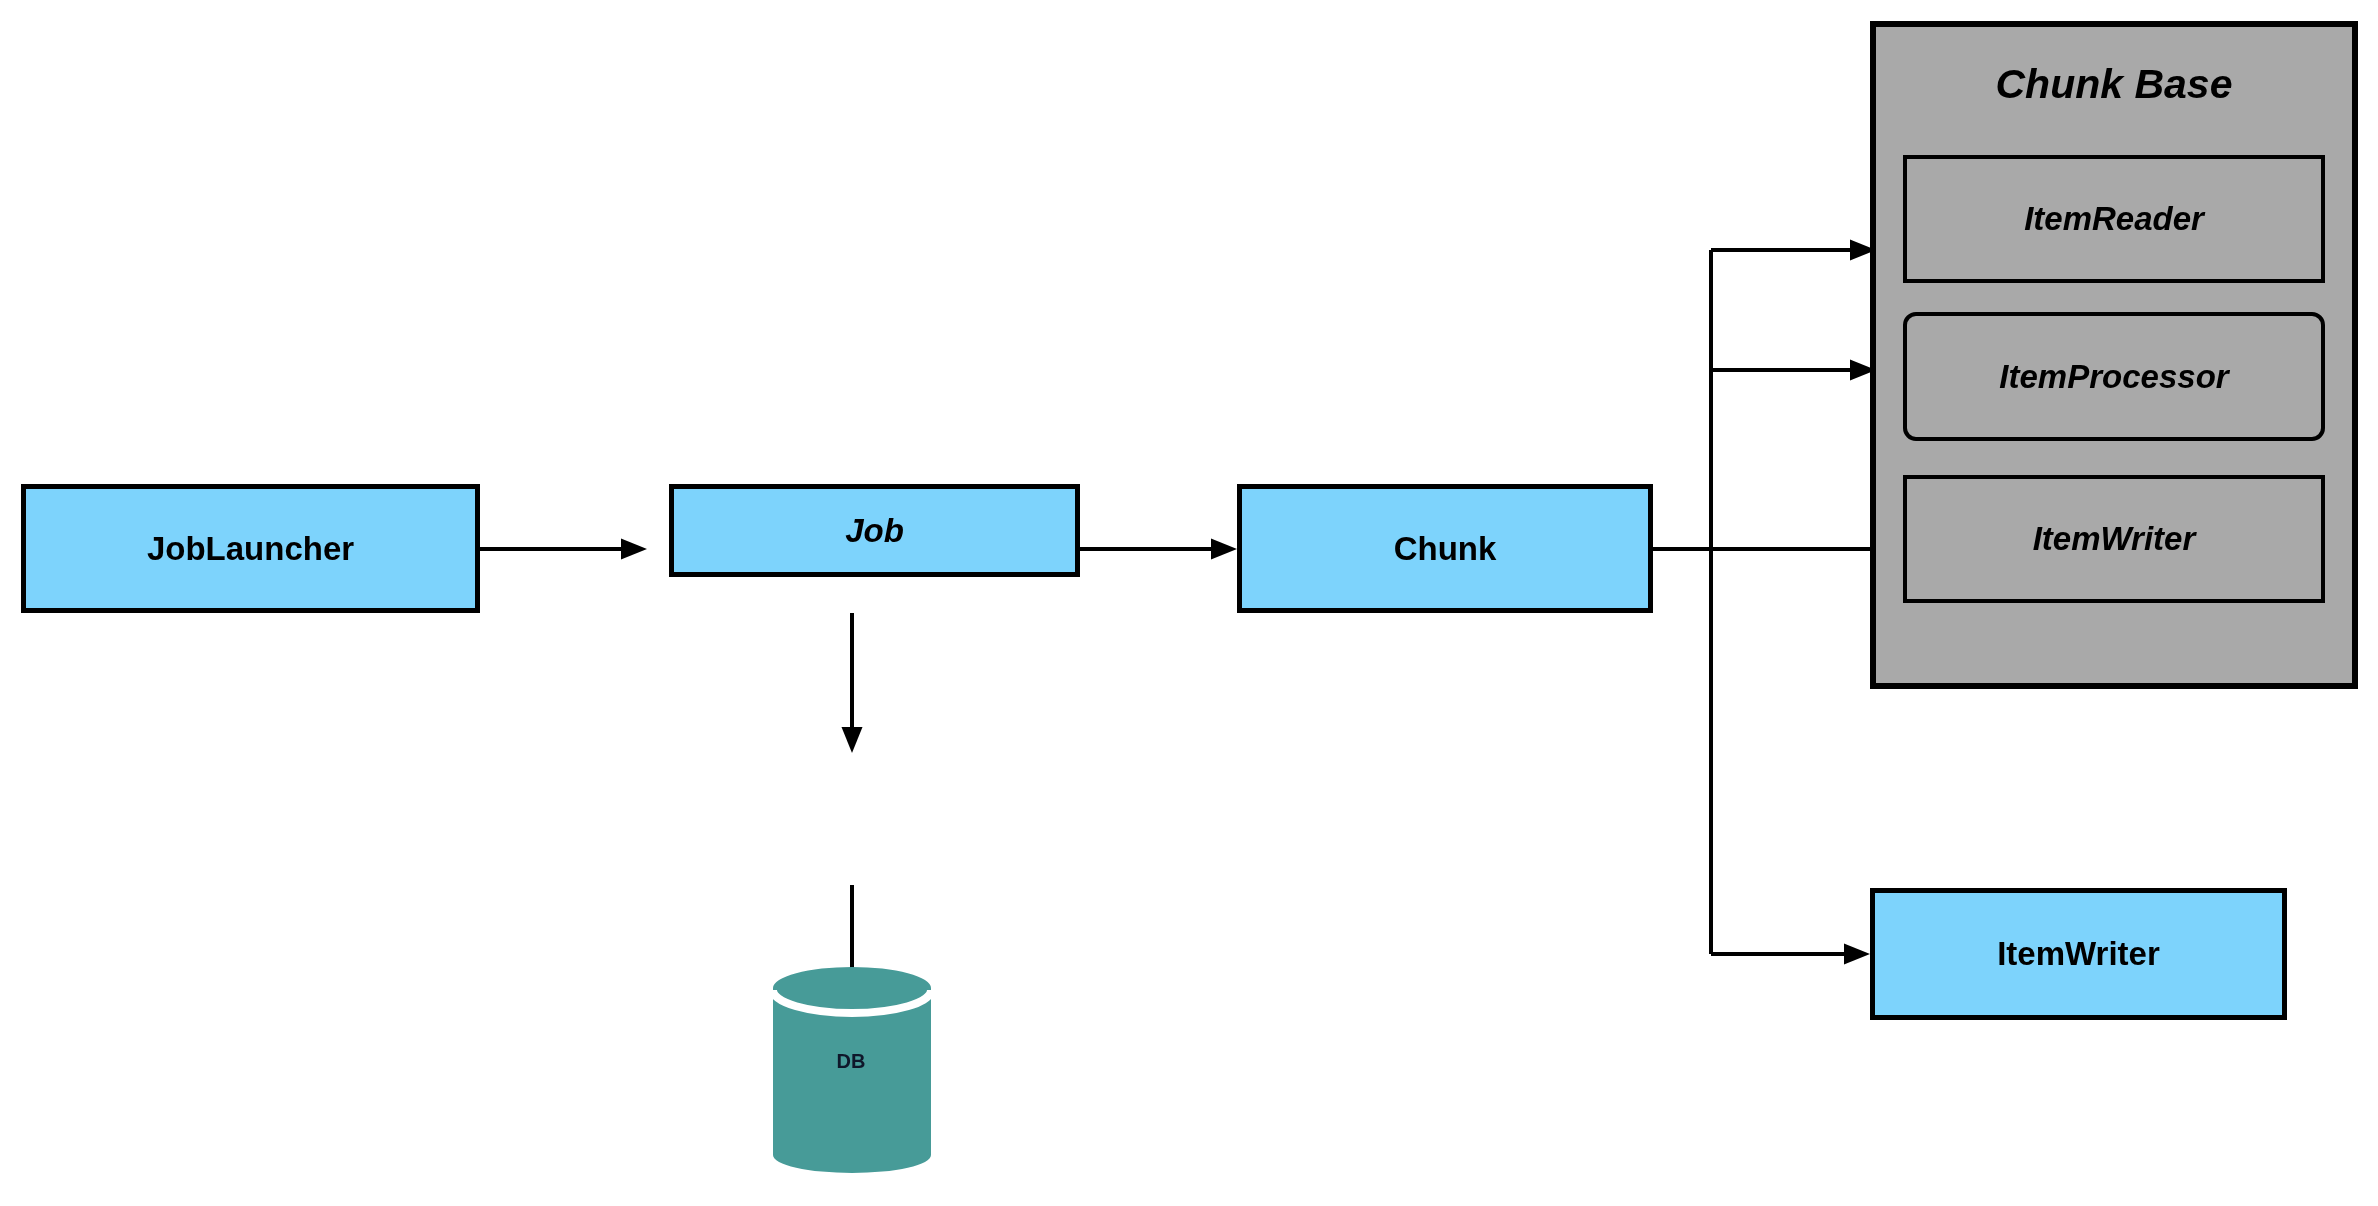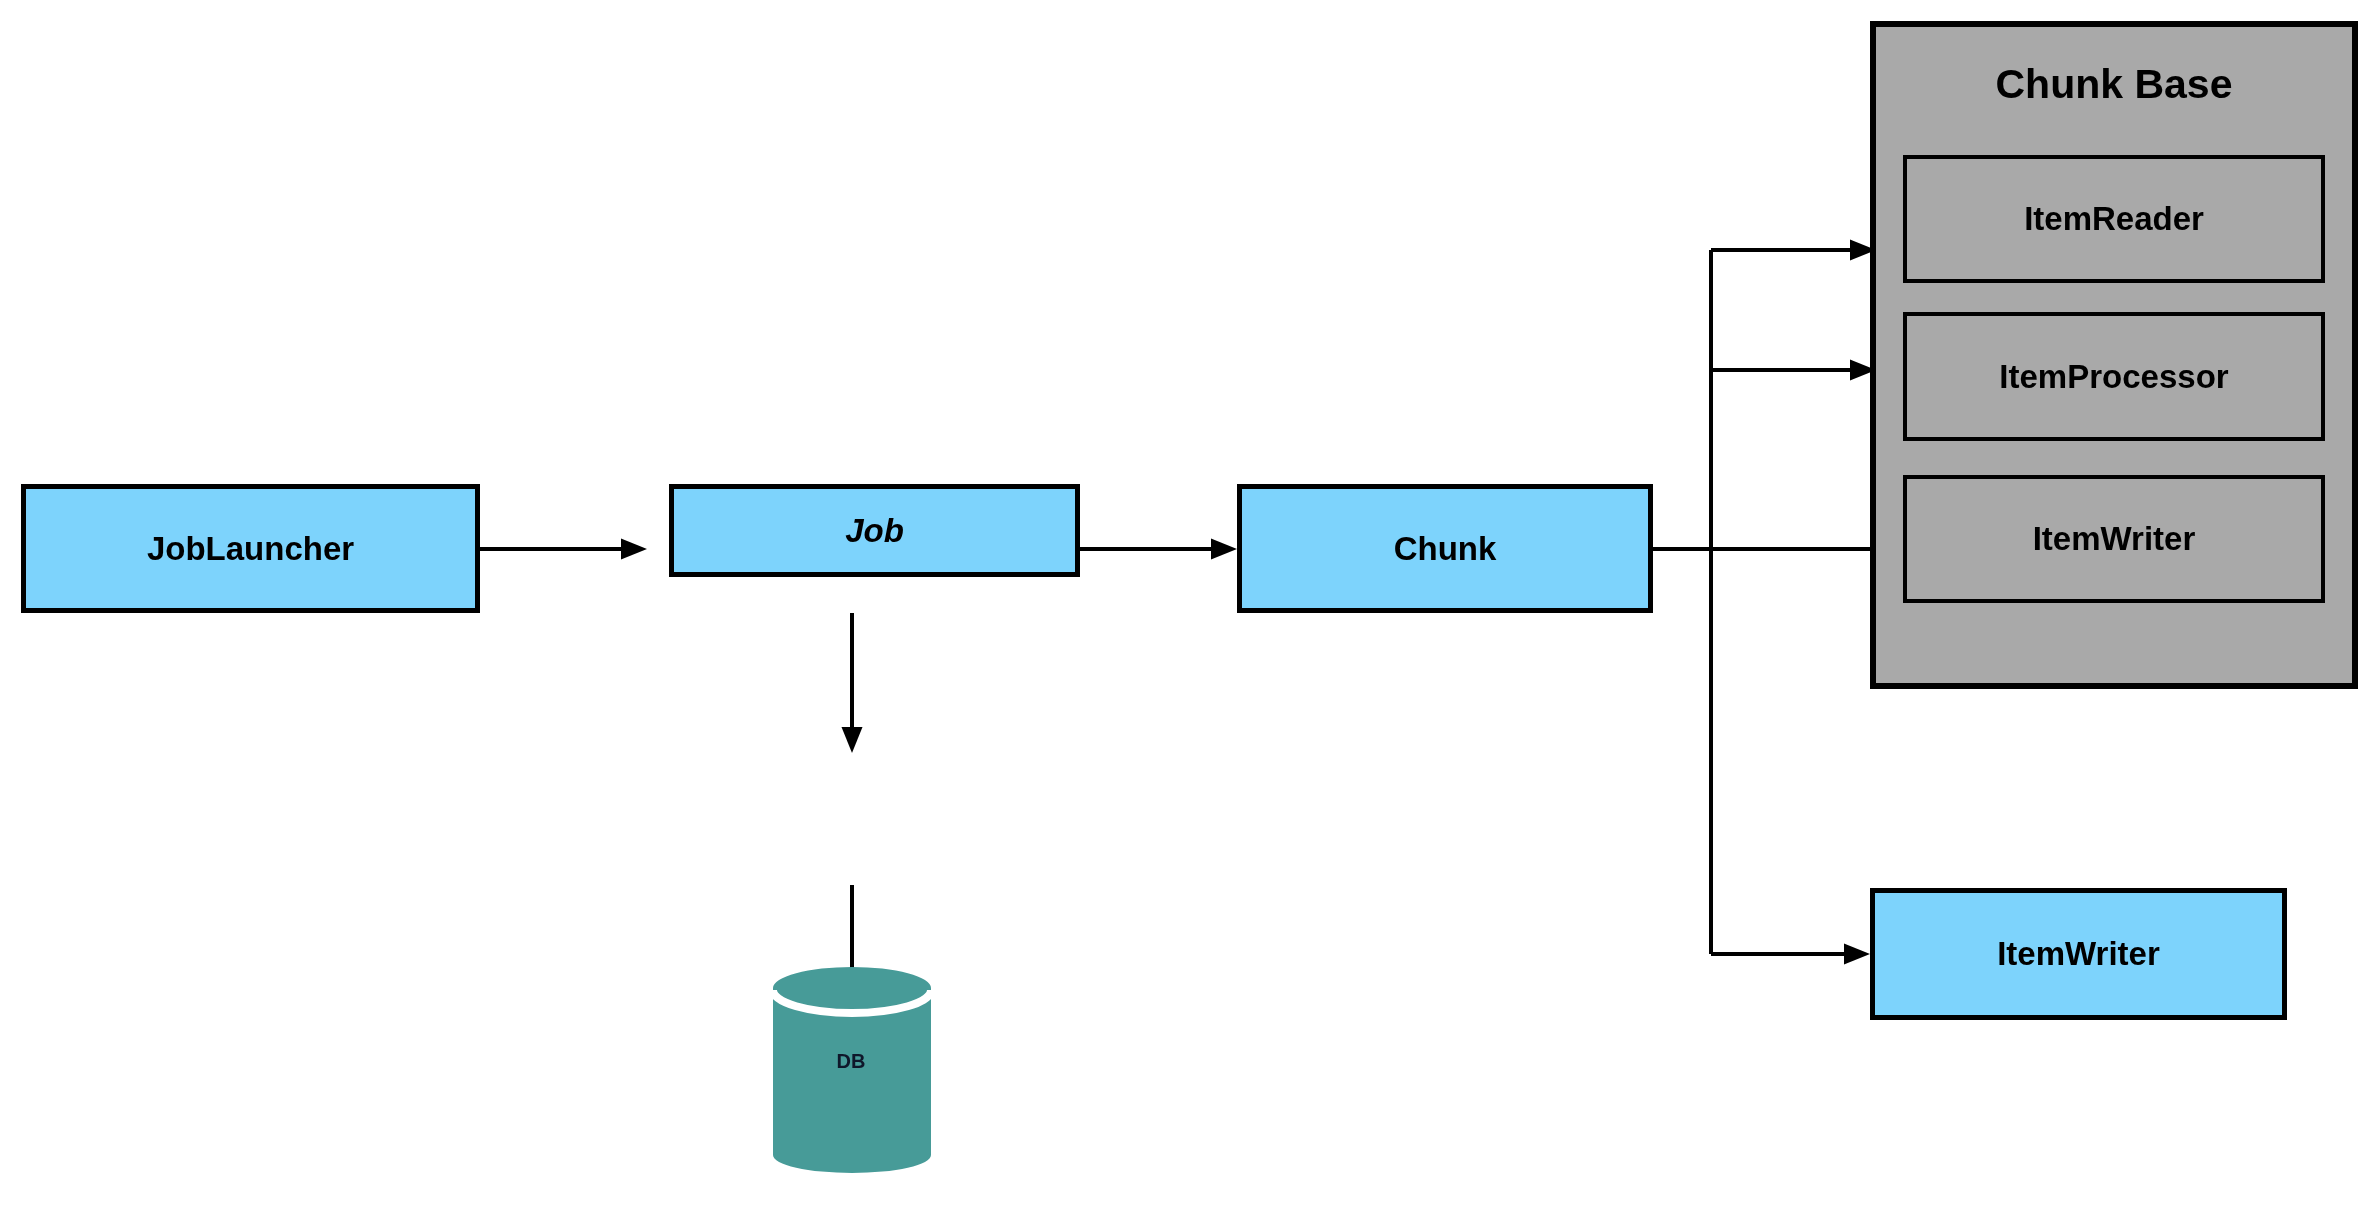--- a/index.html
+++ b/index.html
@@ -37,20 +37,21 @@
   .job-repository { left: 290px;  top: 753px; width: 1137px; height: 132px; }
   .item-writer-standalone { left: 1870px; top: 888px; width: 417px; height: 132px; }
 
   .chunk-base {
     position: absolute;
     left: 1870px; top: 21px;
     width: 488px; height: 668px;
     background: #a9a9a9;
     border: 6px solid #000000;
     box-sizing: border-box;
+    font-style: italic;
   }
   .chunk-title {
     position: absolute;
     left: 0; top: 34px;
     width: 100%;
     text-align: center;
     font-size: 41px;
     font-weight: 700;
     color: #000000;
   }
@@ -59,21 +60,21 @@
     left: 27px;
     width: 422px;
     background: #a9a9a9;
     border: 4px solid #000000;
     box-sizing: border-box;
     display: flex;
     align-items: center;
     justify-content: center;
   }
   .item-reader    { top: 128px; height: 128px; }
-  .item-processor { top: 285px; height: 129px; }
+  .item-processor { top: 285px; height: 129px; border-radius: 13px; }
   .item-writer-chunk { top: 448px; height: 128px; }
 
   .db-cylinder-svg {
     position: absolute;
     left: 768px; top: 962px;
     width: 166px; height: 218px;
   }
   .db-label {
     position: absolute;
     left: 768px; top: 1050px;

